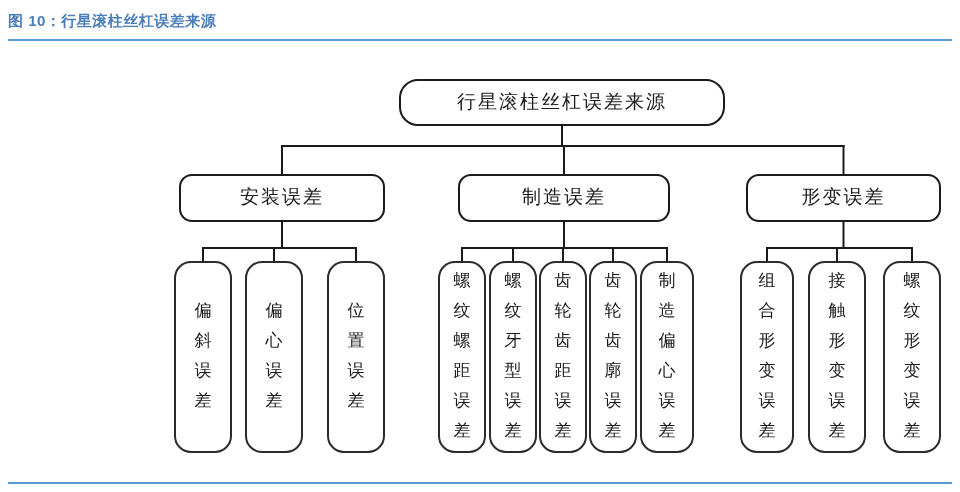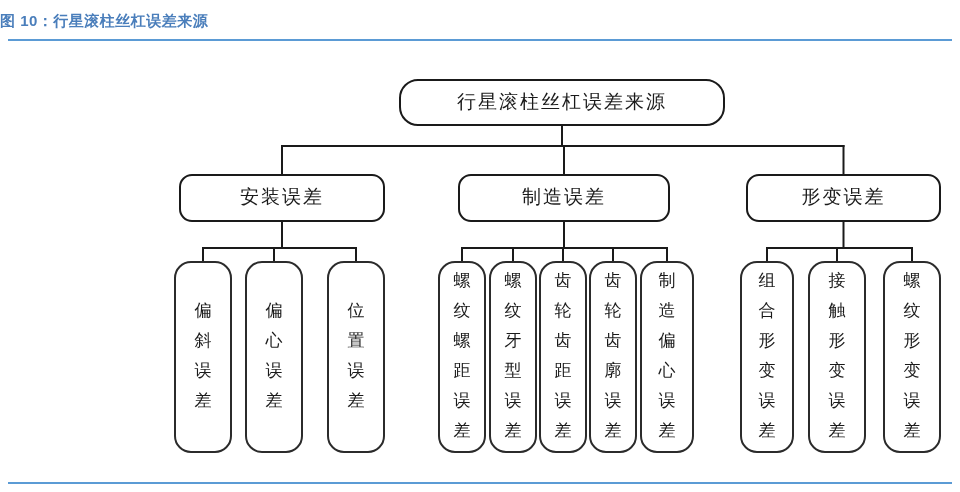--- a/index.html
+++ b/index.html
@@ -17,21 +17,21 @@
   #page {
     position: relative;
     width: 960px;
     height: 492px;
     background: #ffffff;
   }
 
   
   .caption {
     position: absolute;
-    left: 0;
+    left: 8px;
     top: 12px;
     font-size: 15px;
     font-weight: 700;
     color: #4a7ebb;
     letter-spacing: 0.5px;
     white-space: nowrap;
   }
   .rule-top {
     position: absolute;
     left: 8px;

